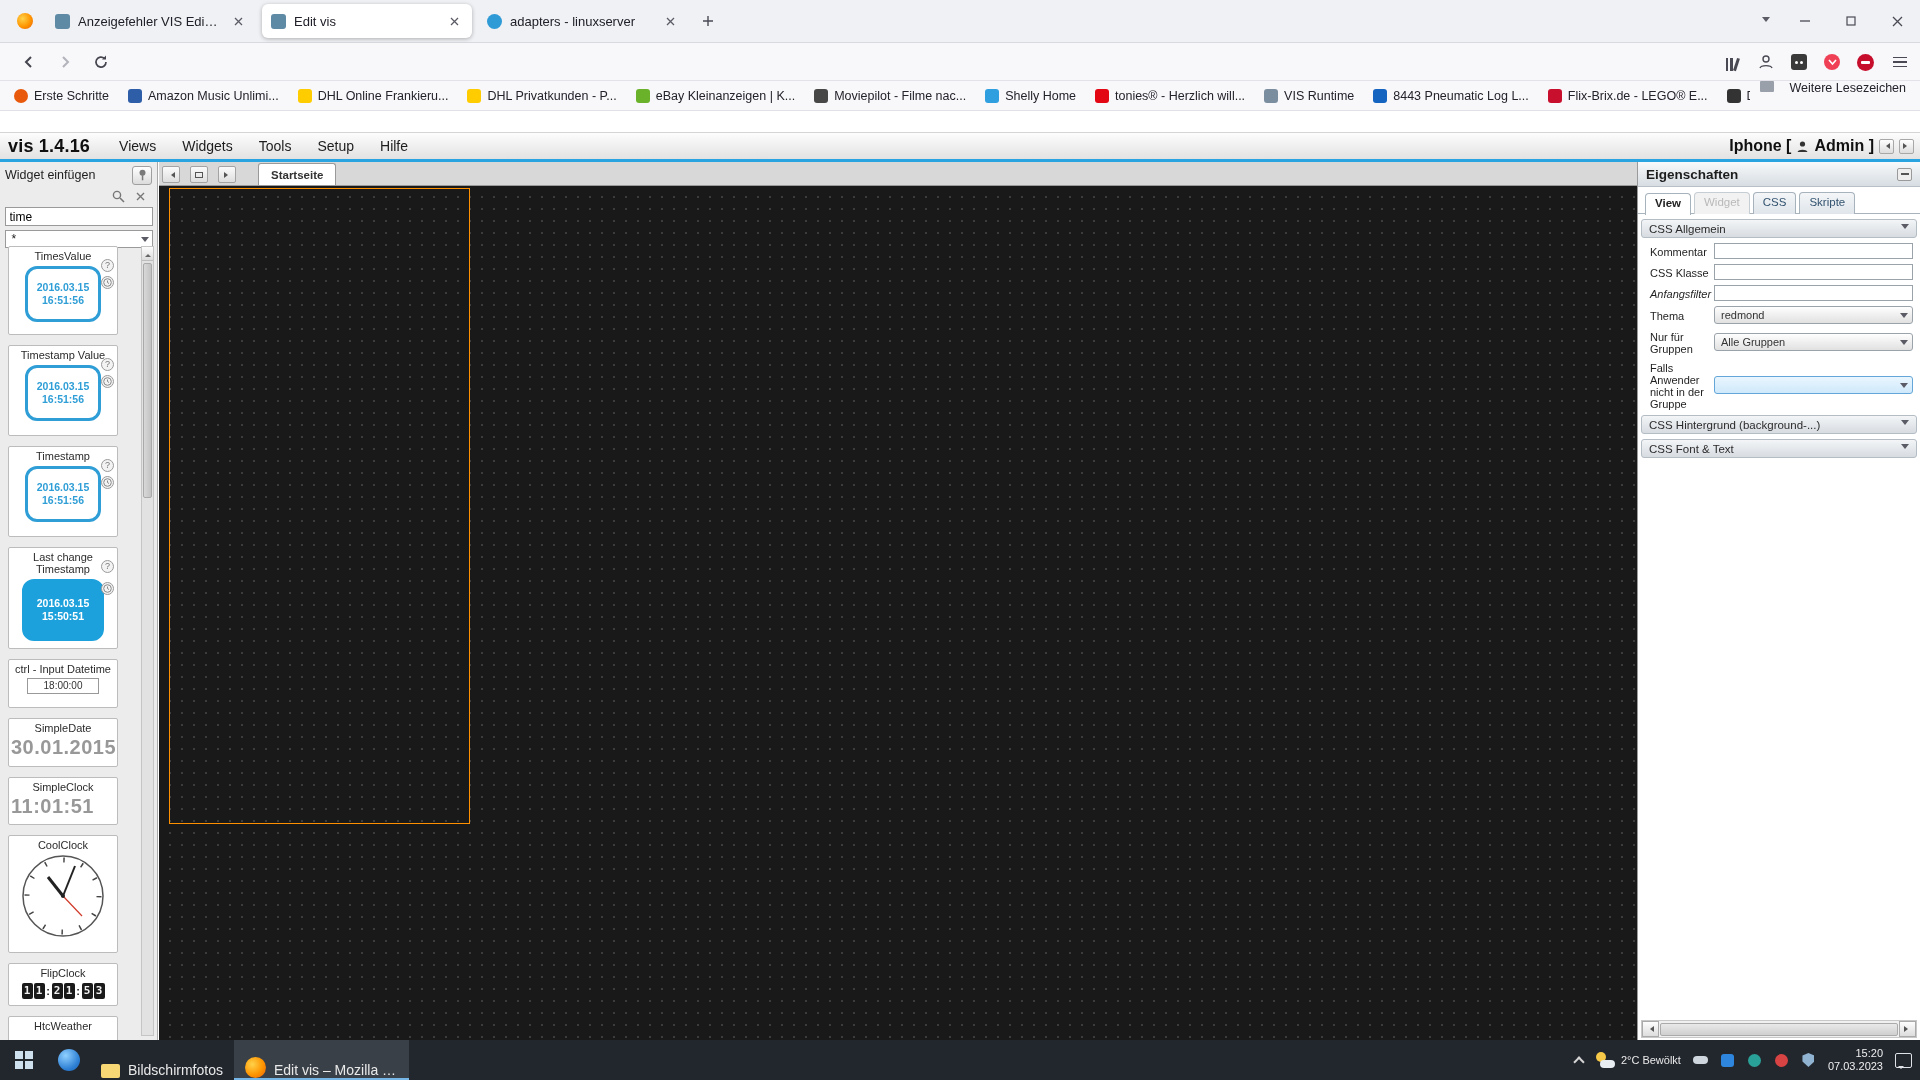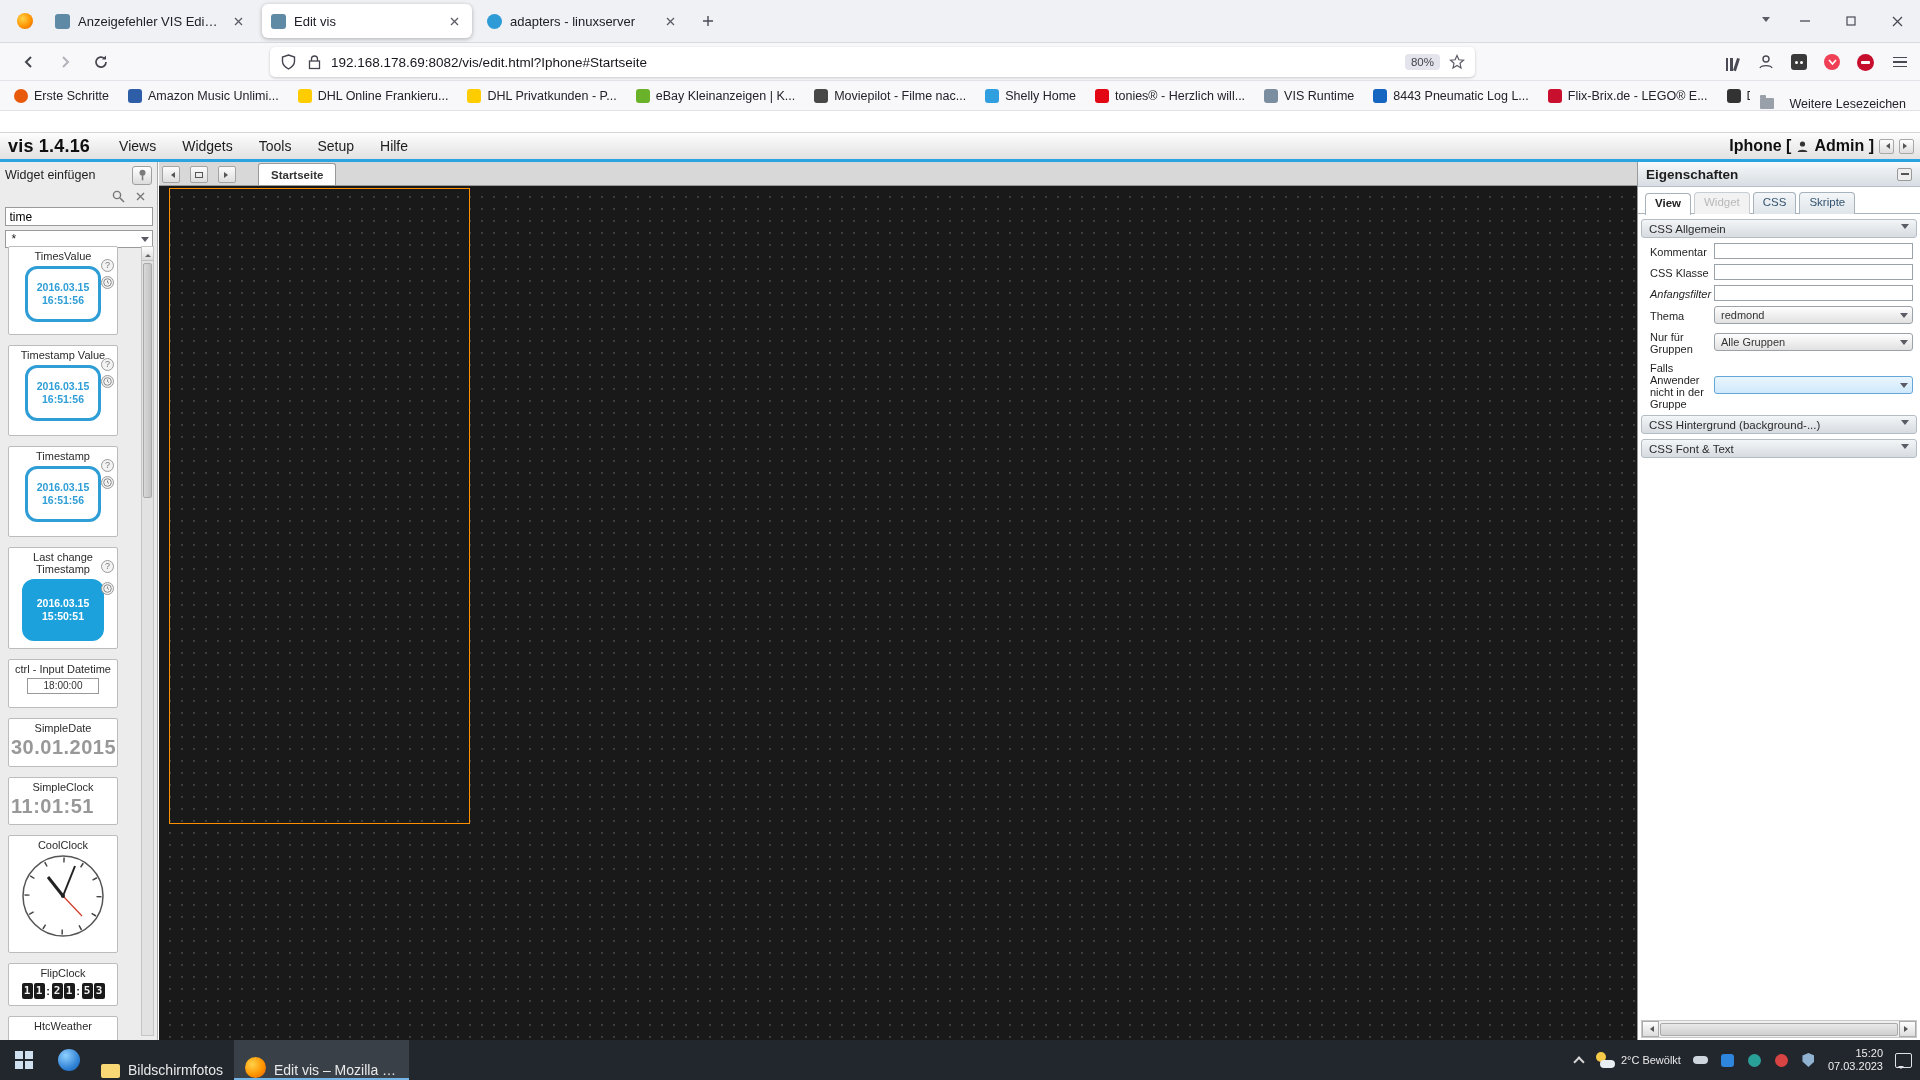--- a/index.html
+++ b/index.html
@@ -46,21 +46,21 @@
 .lib i{display:block;width:2.5px;background:#4a4a55}
 .lib i:nth-child(1){height:13px}.lib i:nth-child(2){height:13px}.lib i:nth-child(3){height:13px;transform:rotate(18deg)}
 
 
 .ff-bookmarks{position:absolute;top:81px;left:0;width:100%;height:30px;background:#f8f8fa;border-bottom:1px solid #e0e0e6;display:flex;align-items:center;padding:0 175px 0 14px;gap:19px;font-size:12.5px;color:#23232b;overflow:hidden}
 .bm{display:flex;align-items:center;gap:6px;white-space:nowrap;flex:0 0 auto}
 .bfav{width:14px;height:14px;border-radius:3px}
 .b1{background:#e8590c;border-radius:50%}.b2{background:#2f5ea8}.b3{background:#ffcc00}.b4{background:#ffcc00}
 .b5{background:#69b22a}.b6{background:#474747}.b7{background:#2f9fe0}.b8{background:#e30613}
 .b9{background:#7b8ea0}.b10{background:#1565c0}.b11{background:#c8102e}.b12{background:#333}
-.bm-more{position:absolute;right:14px;top:8px;height:29px;display:flex;align-items:center;gap:15px;background:#f8f8fa;padding-left:10px}
+.bm-more{position:absolute;right:14px;top:0;height:29px;display:flex;align-items:flex-start;gap:15px;background:#f8f8fa;padding-left:10px}
 .mini-folder{width:14px;height:11px;background:#9aa0aa;border-radius:1px;position:relative}
 .mini-folder:before{content:"";position:absolute;top:-3px;left:0;width:6px;height:3px;background:#9aa0aa;border-radius:1px 1px 0 0}
 
 
 .vis-menubar{position:absolute;top:132px;left:0;width:100%;height:27px;background:linear-gradient(#fdfdfd,#e2e2e2);border-top:1px solid #d5d5d5;display:flex;align-items:center;padding:0 6px}
 .vis-brand{font-size:18px;font-weight:bold;color:#101010;margin:0 16px 0 2px;letter-spacing:.2px}
 .vis-mitem{font-size:14px;color:#1d1d1d;padding:3px 13px}
 .vis-right{margin-left:auto;display:flex;align-items:center;gap:5px;font-weight:bold;font-size:16px;color:#101010}
 .mini-btn{width:15px;height:15px;border:1px solid #a8a8a8;border-radius:2px;background:linear-gradient(#fff,#ddd);display:flex;align-items:center;justify-content:center}
 .tri-l{width:0;height:0;border:3.5px solid transparent;border-right:4.5px solid #555}
@@ -231,40 +231,20 @@
           <path d="M6 3 L11 8 L6 13" stroke="#b3b3bb" stroke-width="2" fill="none"></path>
         </svg>
       </div>
     <div class="nav-btn" style="left:86px">
         <svg width="16" height="16">
           <path d="M13 8a5 5 0 1 1-1.6-3.6" stroke="#45454f" stroke-width="1.7" fill="none"></path>
           <path d="M13 1.5v4h-4z" fill="#45454f"></path>
         </svg>
       </div>
 
-    <div class="urlbar">
-      <span class="u-icon">
-          <svg width="15" height="16">
-            <path d="M7.5 1l6 2v4.5c0 3.5-2.7 5.6-6 7.5-3.3-1.9-6-4-6-7.5V3z" fill="none" stroke="#45454f" stroke-width="1.4"></path>
-          </svg>
-        </span>
-      <span class="u-icon">
-          <svg width="13" height="15">
-            <rect x="1.5" y="6" width="10" height="7.5" fill="none" stroke="#45454f" stroke-width="1.3"></rect>
-            <path d="M3.5 6V4a3 3 0 0 1 6 0v2" fill="none" stroke="#45454f" stroke-width="1.3"></path>
-          </svg>
-        </span>
-      <span class="url-text">192.168.178.69:8082/vis/edit.html?Iphone#Startseite</span>
-      <span class="zoom-pill">80%</span>
-      <span class="u-icon">
-          <svg width="16" height="16">
-            <path d="M8 1.5 L9.9 5.8 14.5 6.2 11 9.3 12 13.9 8 11.4 4 13.9 5 9.3 1.5 6.2 6.1 5.8 Z" fill="none" stroke="#5b5b66" stroke-width="1.2"></path>
-          </svg>
-        </span>
-    </div>
 
     <div class="nav-right">
       <span class="sq-ico lib">
           <i></i>
           <i></i>
           <i></i>
         </span>
       <span class="sq-ico">
           <svg width="16" height="16">
             <circle cx="8" cy="5" r="3" fill="none" stroke="#4a4a55" stroke-width="1.4"></circle>

